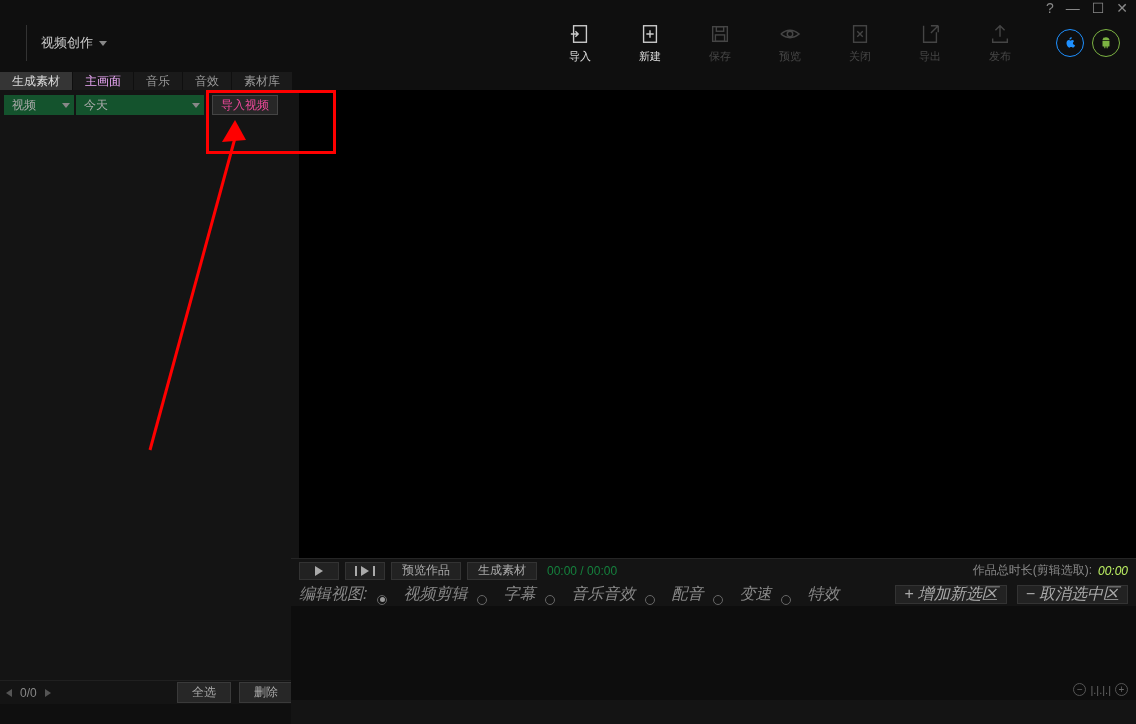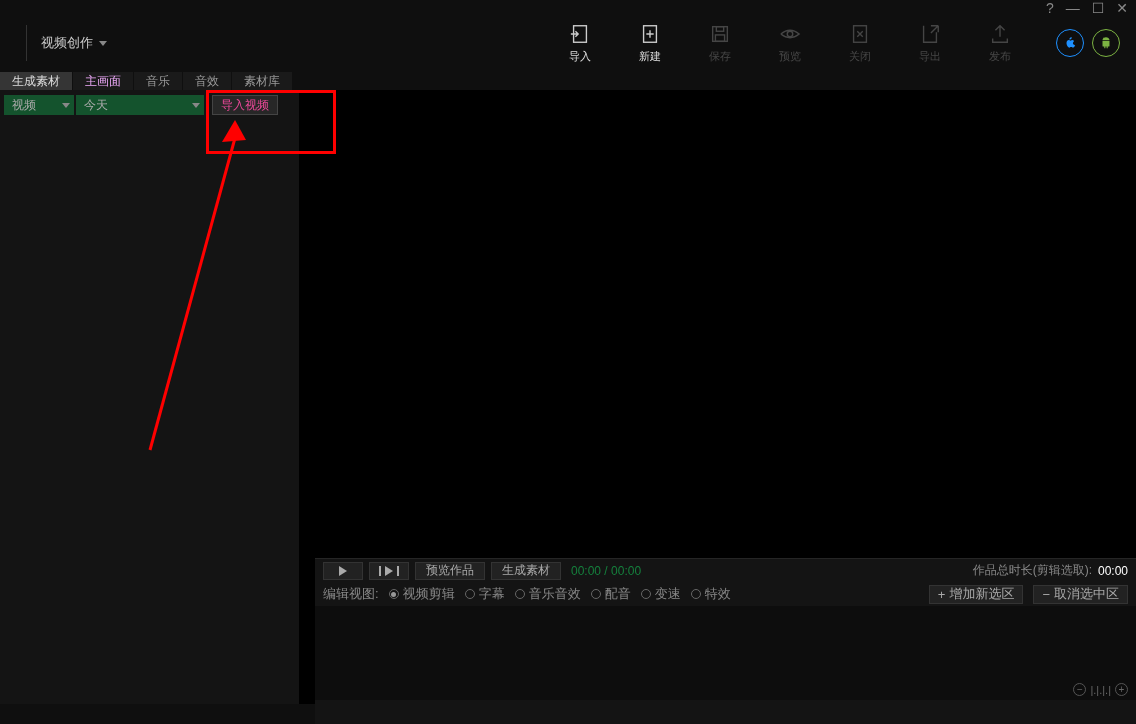--- a/index.html
+++ b/index.html
@@ -52,32 +52,32 @@
     .sf-nav .tri { border-top:4px solid transparent; border-bottom:4px solid transparent; }
     .sf-nav .tri.l { border-right:6px solid #555;}
     .sf-nav .tri.r { border-left:6px solid #555;}
     .sf-counter{ margin: 0 4px; }
     .sf-btn { background:#272727; border:1px solid #3a3a3a; padding: 1px 14px; color:#aaa; cursor:pointer;}
     .sf-spacer { flex:1; }
     
     .preview { flex: 1; background: #000; position: relative; }
     
     
-    .bottom { position: absolute; left: 315px; right: 0; top: 558px; background: #141414; height: 167px; }
+    .bottom { position: absolute; left: 291px; right: 0; top: 558px; background: #141414; height: 167px; }
     .control-row { height: 24px; display: flex; align-items: center; padding: 3px 8px; gap: 6px; font-size: 12px; border-top:1px solid #252525;}
     .play-btn { background:#222; border:1px solid #333; width: 40px; height:18px; display:flex;align-items:center;justify-content:center; cursor:pointer;}
     .step-btn { background:#222; border:1px solid #333; width: 40px; height:18px; display:flex;align-items:center;justify-content:center; gap:3px; cursor:pointer;}
     .ctrl-btn { background:#222; border:1px solid #333; padding: 1px 10px; color:#aaa; cursor:pointer; height:18px; display:flex;align-items:center;}
     .time-display { color:#15803d; margin-left:4px; }
     .flex-spacer { flex:1; }
     .duration-label { color:#888; }
-    .duration-value { color:#ffffff; }
-    
-    .edit-row { height: 24px; display: flex; align-items: center; padding: 2px 8px; gap: 10px; font-size: 13px; color:#888; }
-    .radio-group { display:flex; align-items:center; gap:4px; cursor:pointer; }
+    .duration-value { color:#bef264;font-style:italic; }
+    
+    .edit-row { height: 24px; display: flex; align-items: center; padding: 2px 8px; gap: 10px; font-size: 16px; color:#888;font-style:italic; }
+    .radio-group { display:flex; align-items:flex-end; gap:16px; cursor:pointer; }
     .radio { width:10px; height:10px; border:1px solid #666; border-radius:50%; display:flex;align-items:center;justify-content:center;}
     .radio.checked::after { content:''; width:5px;height:5px;background:#999;border-radius:50%;}
     .action-btn { background:#222; border:1px solid #333; padding: 2px 8px; color:#aaa; cursor:pointer; display:flex;align-items:center;gap:4px; height:19px;}
     
     .timeline-area { flex:1; background:#0d0d0d; height:94px; position:relative;}
     .zoom-controls { position:absolute; bottom:4px; right:8px; display:flex; gap:4px; align-items:center; color:#666; font-size:11px;}
     .zoom-controls .circ { width:13px;height:13px;border:1px solid #555;border-radius:50%;display:flex;align-items:center;justify-content:center;font-size:10px;line-height:1;}
     
     
     .annotation-box { position:absolute; left:206px; top:90px; width:130px; height:64px; border:3px solid red; pointer-events:none; z-index:100;}
@@ -193,20 +193,30 @@
         <span>视频</span>
         <div class="dropdown-arrow"></div>
       </div>
       <div class="filter-select w2">
         <span>今天</span>
         <div class="dropdown-arrow"></div>
       </div>
       <div class="import-btn">导入视频</div>
     </div>
     <div class="sidebar-content"></div>
+    <div class="sidebar-footer">
+      <div class="sf-nav">
+        <div class="tri l"></div>
+        <span class="sf-counter">0/0</span>
+        <div class="tri r"></div>
+      </div>
+      <div class="sf-spacer"></div>
+      <div class="sf-btn">全选</div>
+      <div class="sf-btn">删除</div>
+    </div>
   </div>
   <div class="preview"></div>
 </div>
 
 <div class="bottom">
   <div class="control-row">
     <div class="play-btn">
       <svg width="8" height="10" viewBox="0 0 8 10">
           <path d="M0 0 L8 5 L0 10 Z" fill="#aaa"></path>
         </svg>

